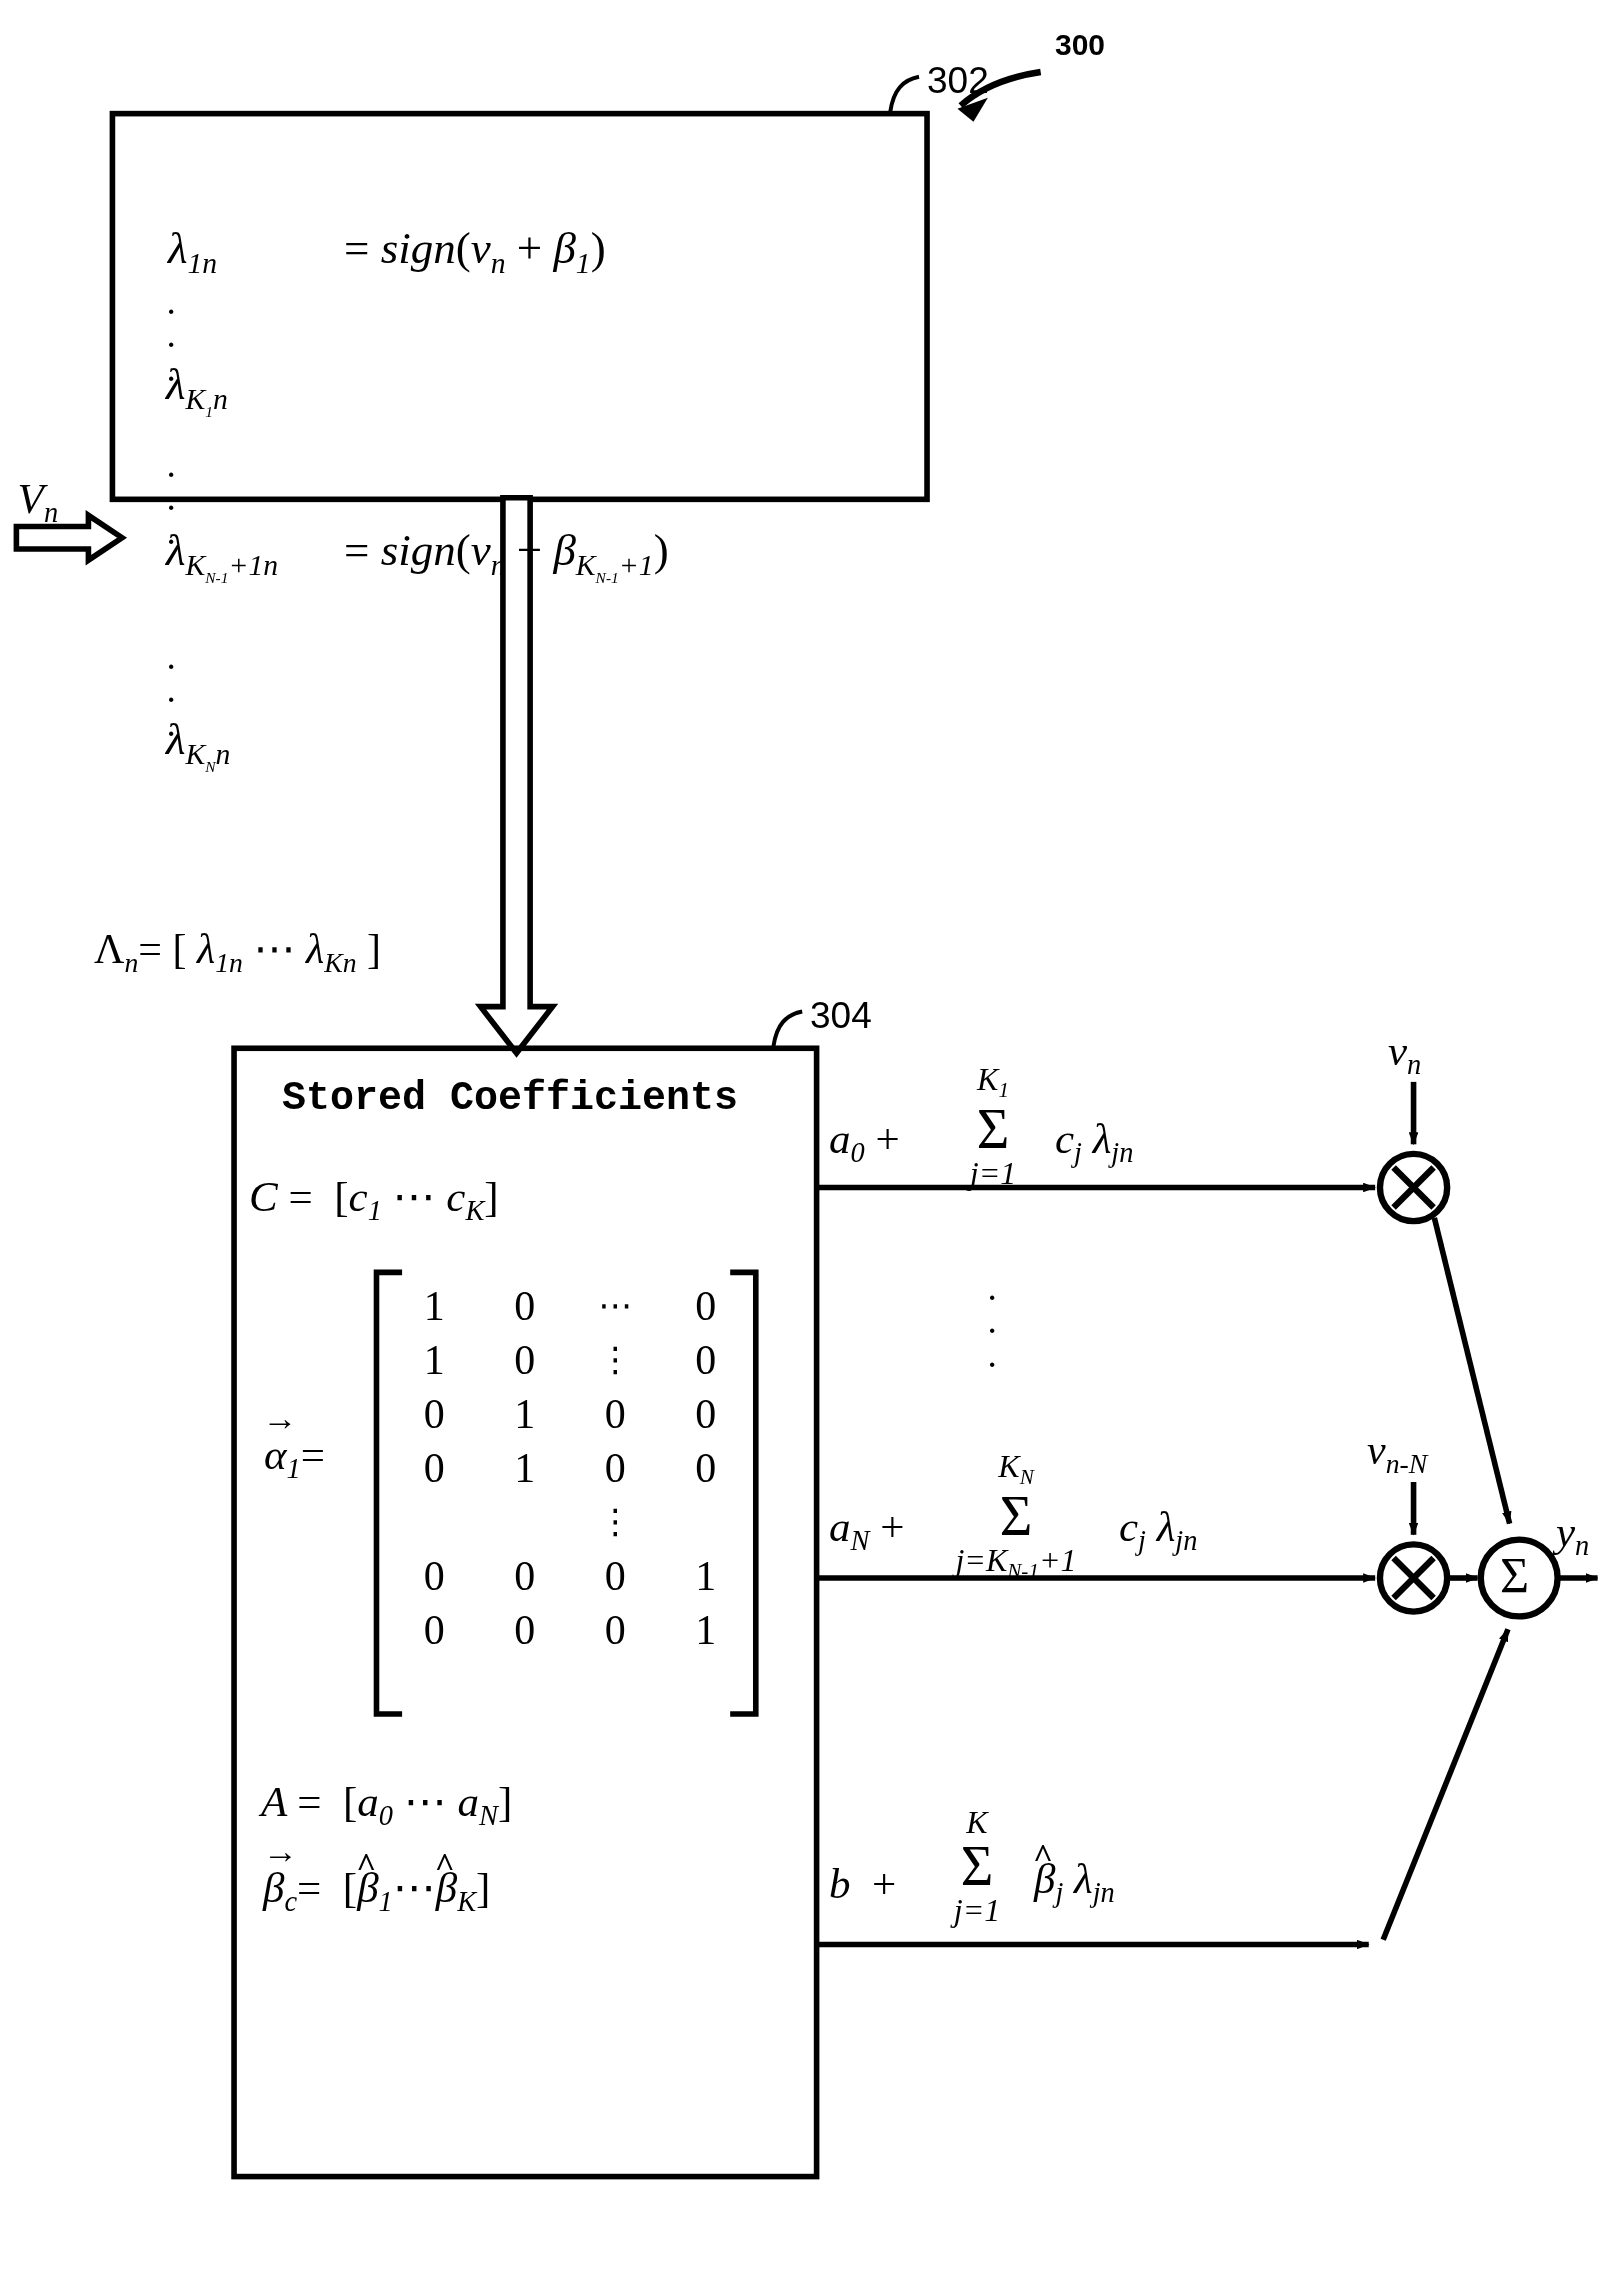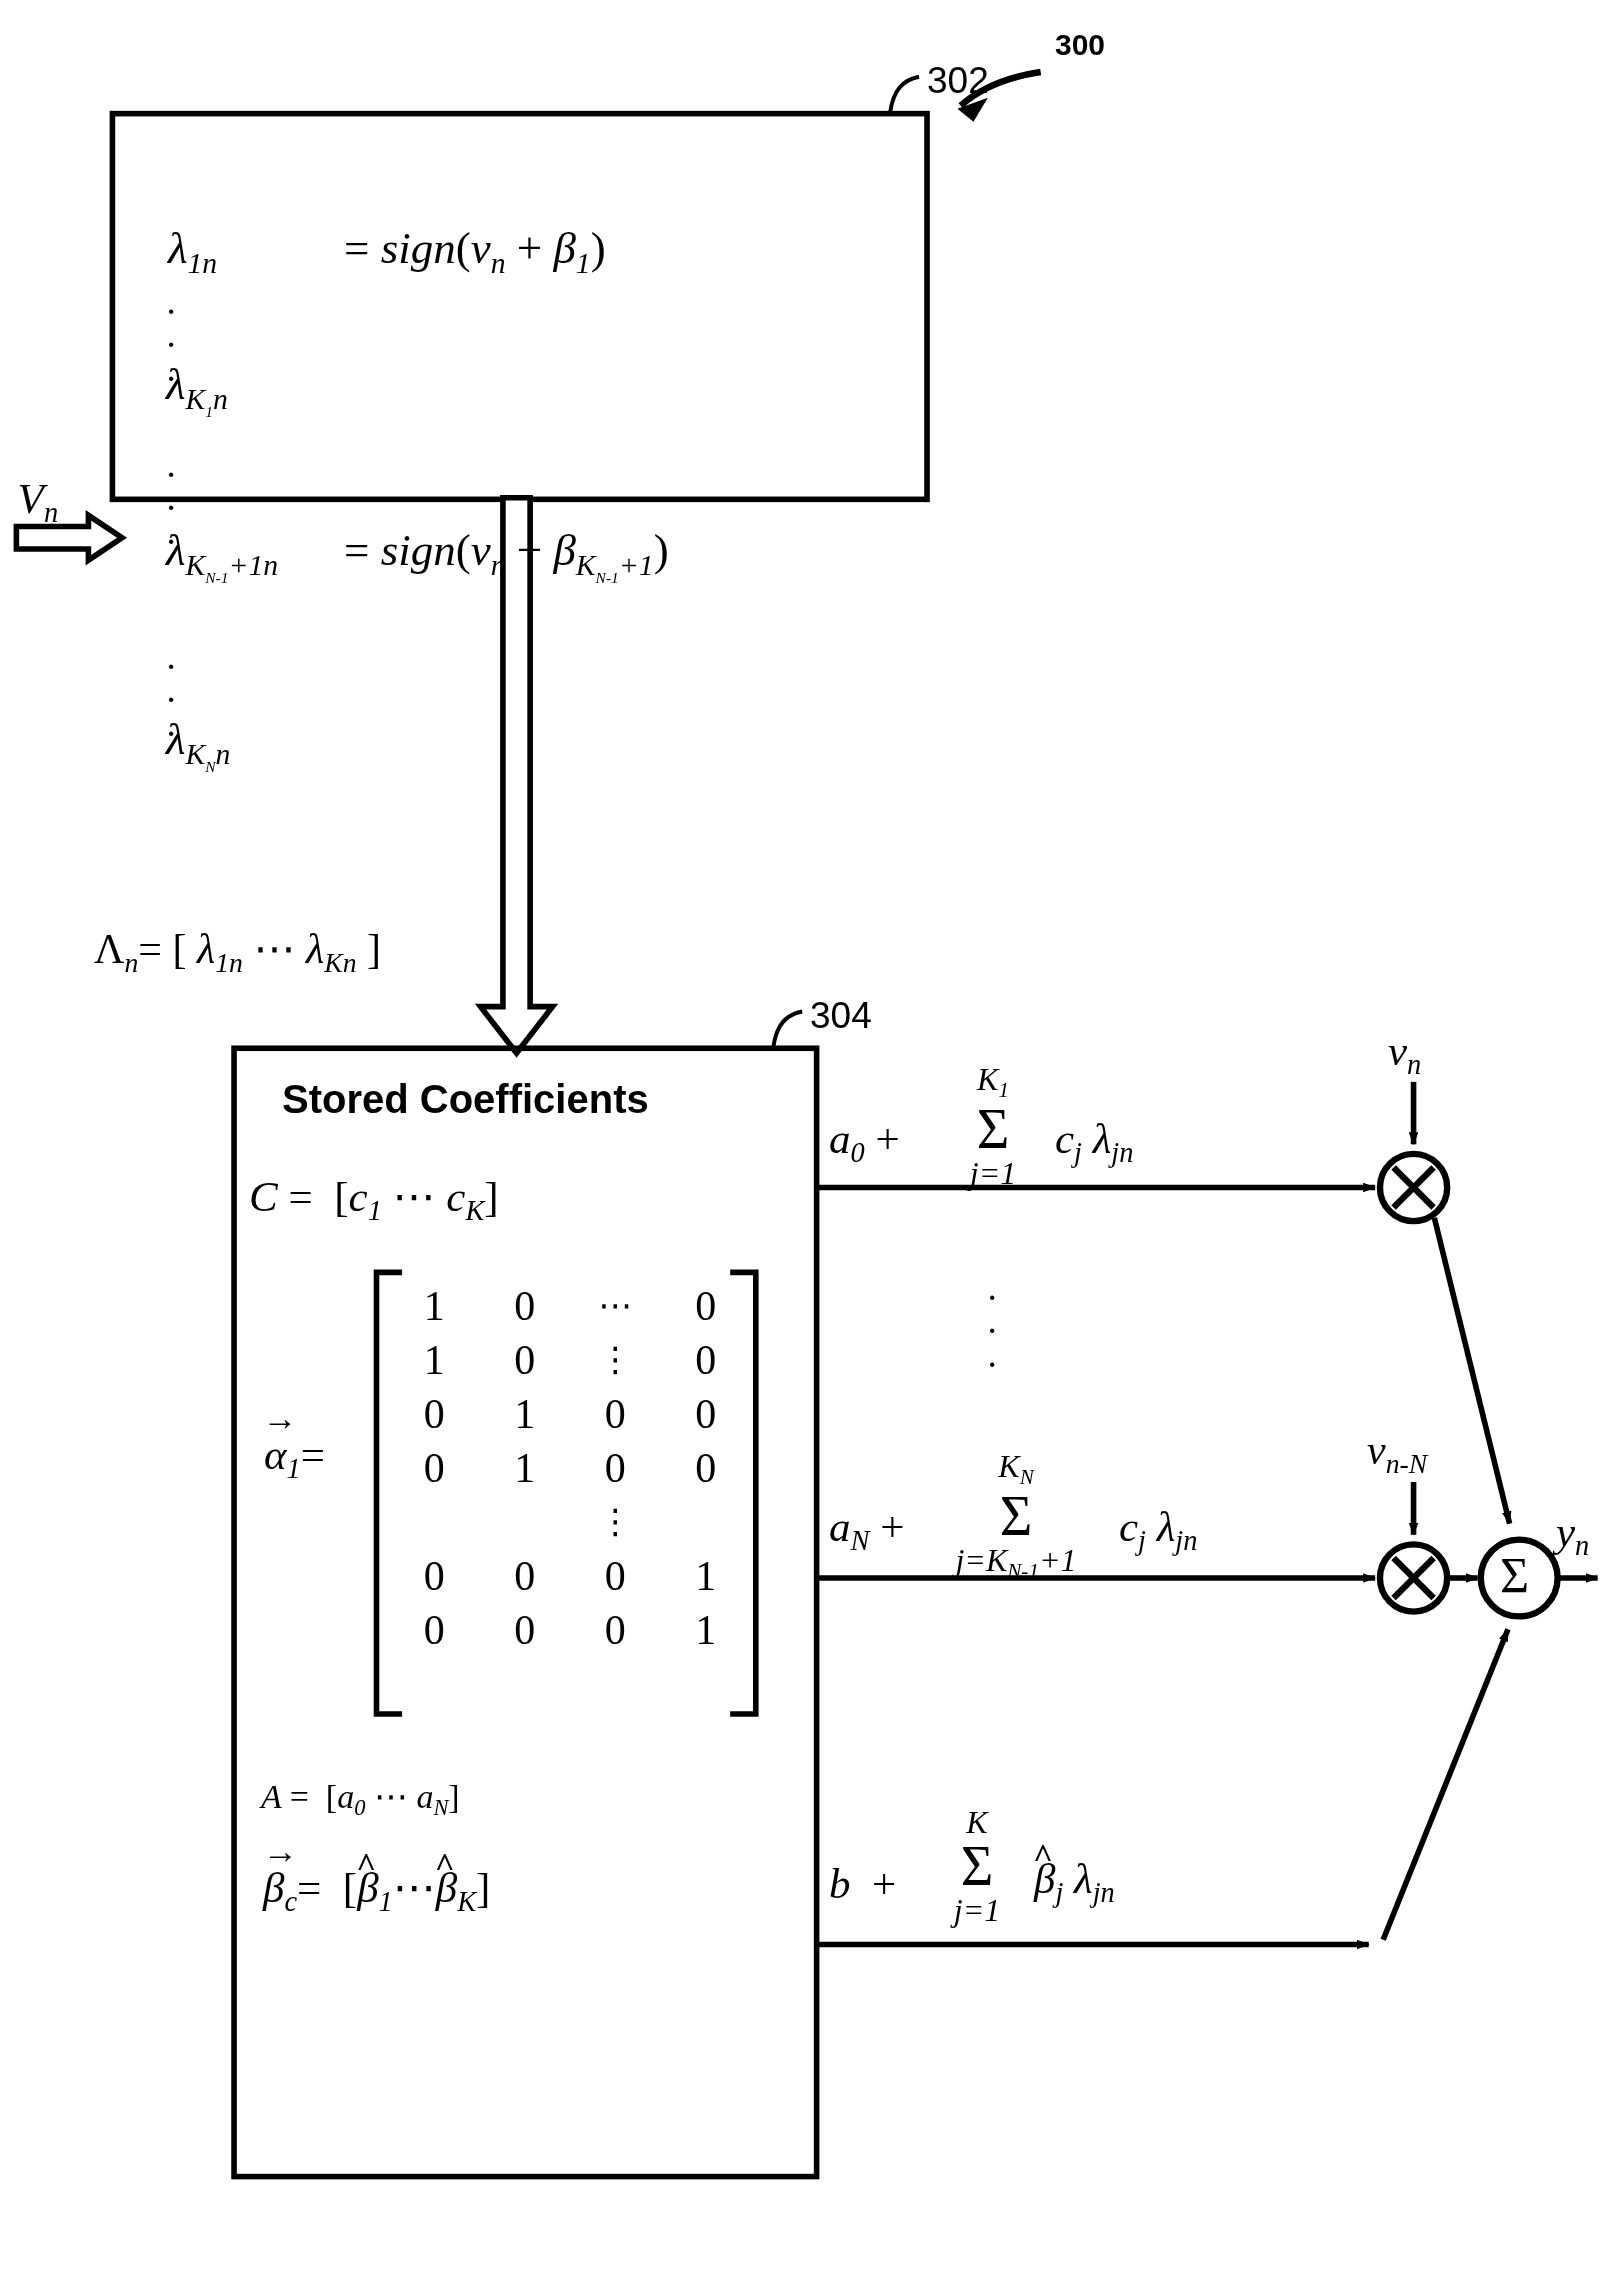--- a/index.html
+++ b/index.html
@@ -209,21 +209,21 @@
 
   <div class="lbl math" style="left:94px; top:928px; font-size:42px;">
     <span class="upr">Λ</span><span class="sub">n</span><span class="upr">=</span>
     <span class="upr">[</span>
     <span>λ</span><span class="sub">1n</span>
     <span class="upr">⋯</span>
     <span>λ</span><span class="sub">Kn</span>
     <span class="upr">]</span>
   </div>
 
-  <div class="lbl boxtitle" style="left:282px; top:1079px;">Stored Coefficients</div>
+  <div class="lbl boxtitle" style="left:282px; top:1079px;font-family:Liberation Mono, monospace;">Stored Coefficients</div>
 
   <div class="lbl math" style="left:249px; top:1175px; font-size:43px;">
     <span>C</span>
     <span class="upr">=</span>
     &nbsp;<span class="upr">[</span><span>c</span><span class="sub">1</span>
     <span class="upr">⋯</span>
     <span>c</span><span class="sub">K</span><span class="upr">]</span>
   </div>
 
   <div class="lbl math" style="left:264px; top:1433px; font-size:43px;">
@@ -264,21 +264,21 @@
       <div>0</div>
       <div>0</div>
       <div>0</div>
       <div>1</div>
       <div>0</div>
       <div>0</div>
       <div>0</div>
       <div>1</div>
     </div>
 
-  <div class="lbl math" style="left:261px; top:1780px; font-size:34px;">
+  <div class="lbl math" style="left:261px; top:1780px; font-size:43px;">
     <span>A</span>
     <span class="upr">=</span>
     &nbsp;<span class="upr">[</span><span>a</span><span class="sub">0</span>
     <span class="upr">⋯</span>
     <span>a</span><span class="sub">N</span><span class="upr">]</span>
   </div>
 
   <div class="lbl math" style="left:263px; top:1866px; font-size:43px;">
     <span style="position:relative; display:inline-block;">
       <span style="position:absolute; left:0px; top:-32px; font-size:35px; font-style:normal;">→</span>

